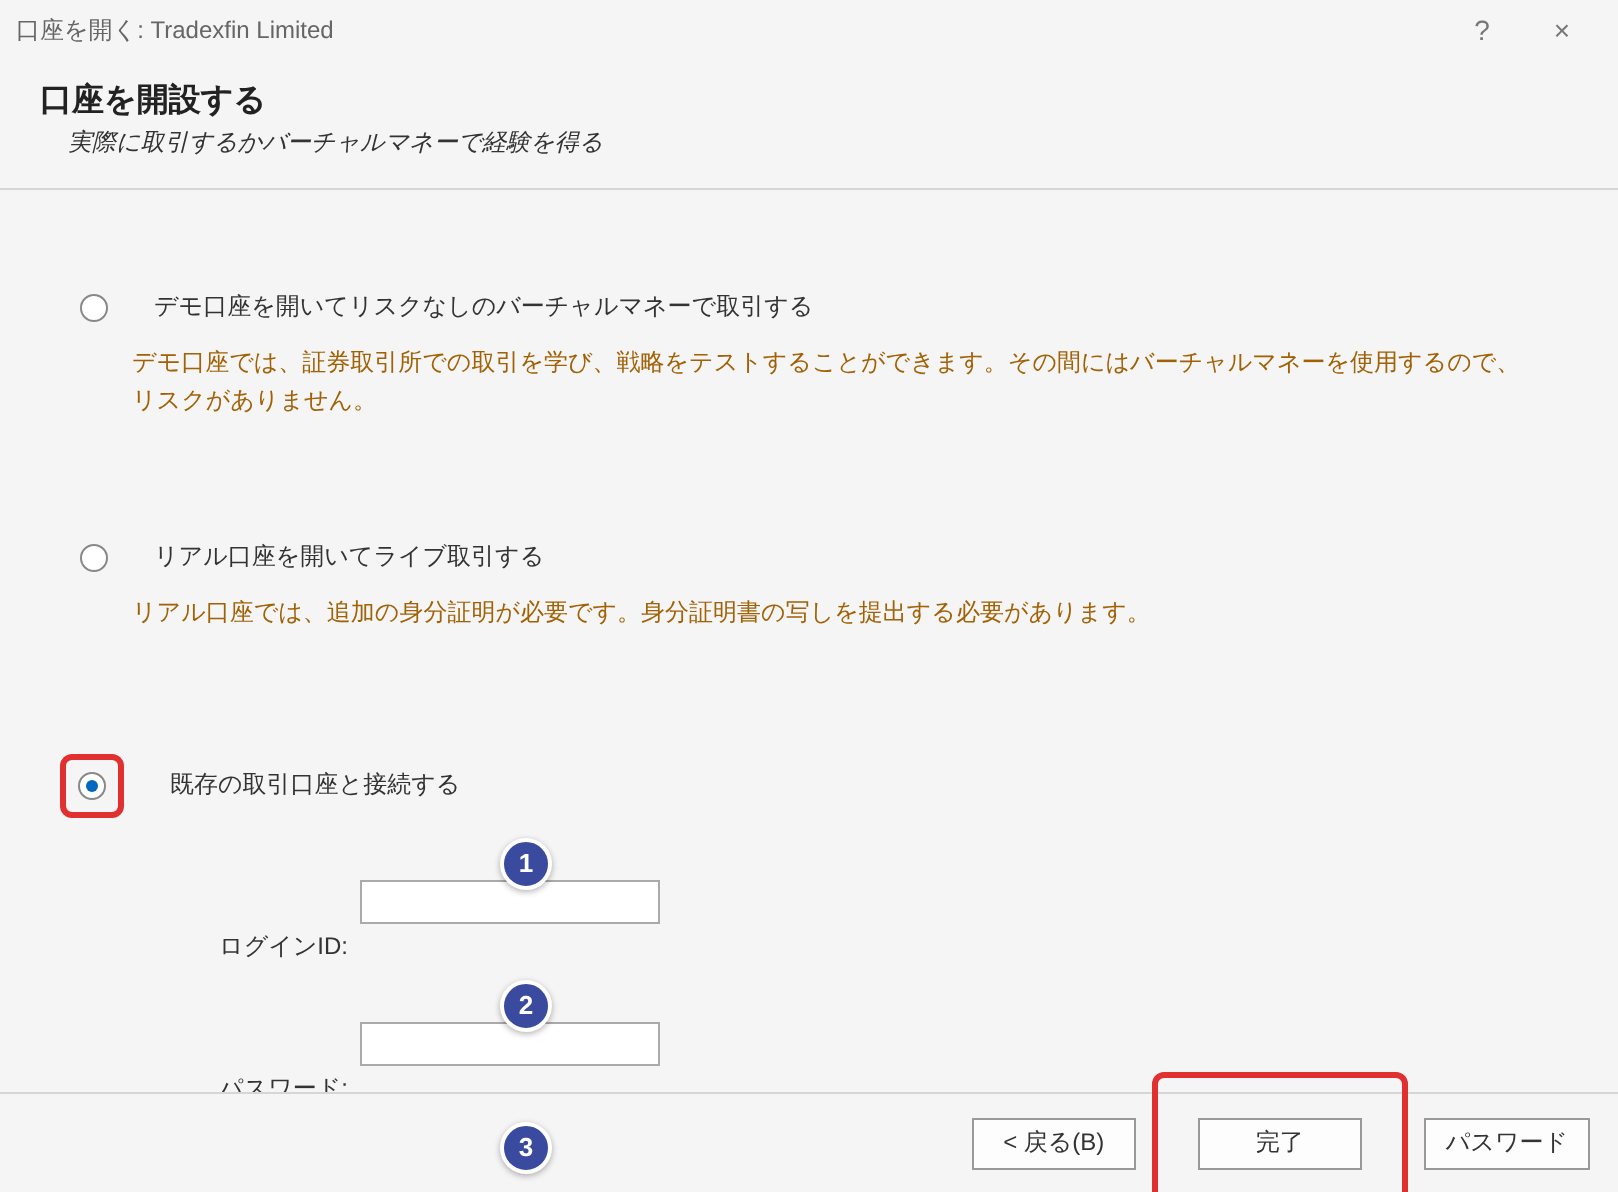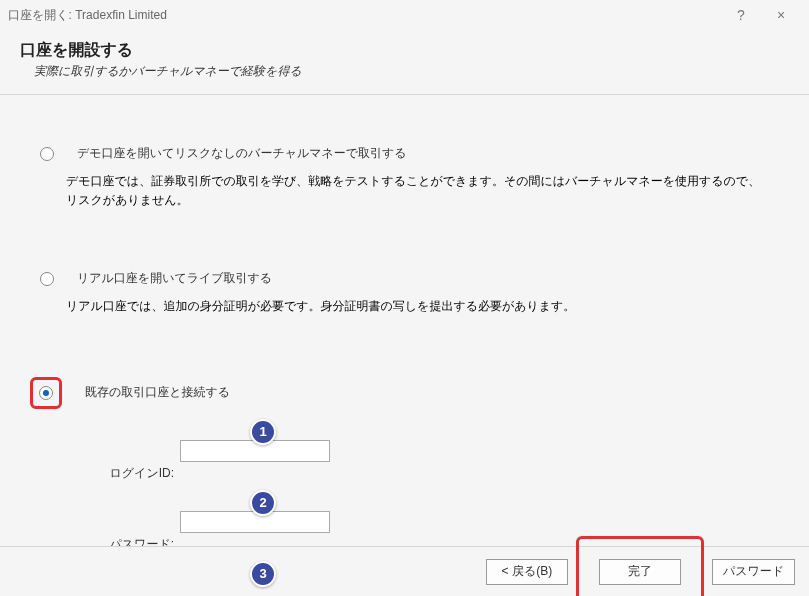--- a/index.html
+++ b/index.html
@@ -72,21 +72,21 @@
       border-radius: 6px;
       padding: 6px;
       display: inline-flex;
       align-items: center;
       justify-content: center;
       margin-left: -10px;
     }
     .radio-label { font-size: 12px; color: #333; }
     .option-desc {
       font-size: 12px;
-      color: #000000;
+      color: #a16207;
       margin-left: 26px;
       line-height: 1.6;
     }
     .form-area { margin-left: 40px; margin-top: 12px; position: relative; }
     .form-row {
       display: flex;
       align-items: center;
       margin-bottom: 10px;
       position: relative;
     }

